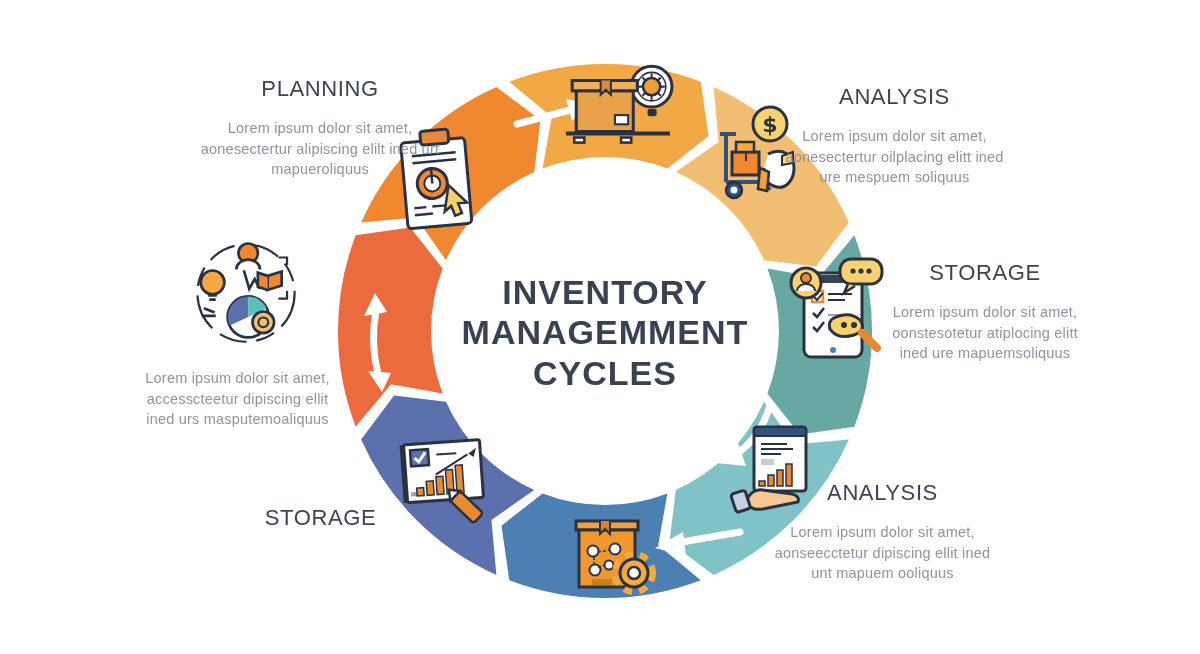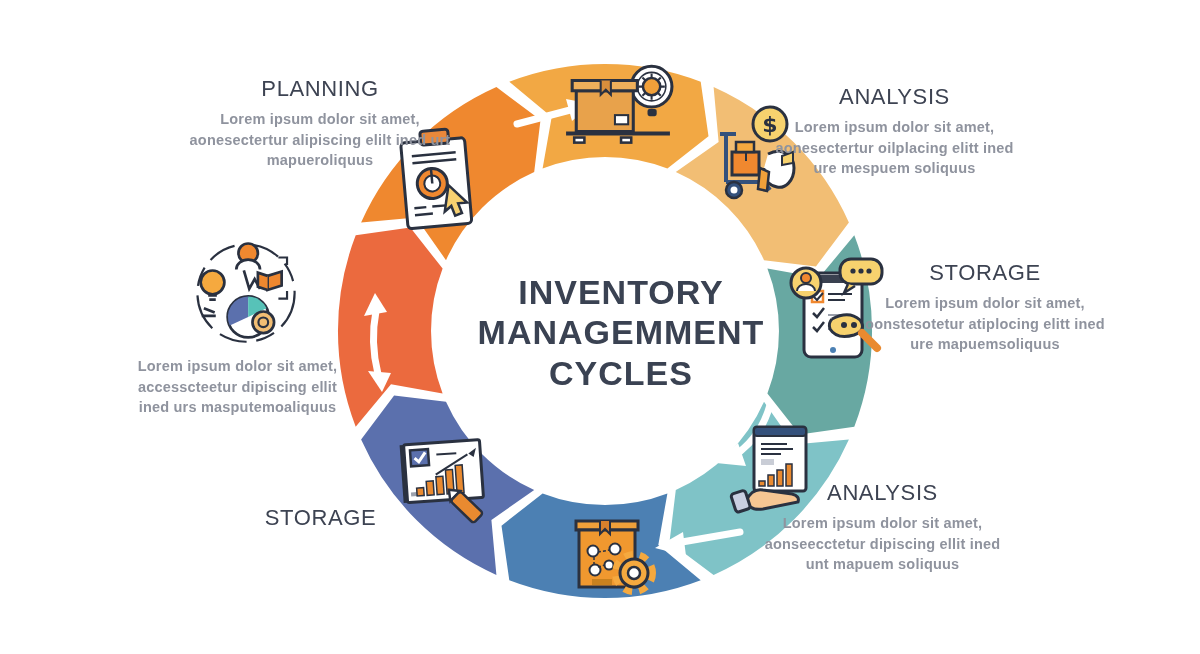--- a/index.html
+++ b/index.html
@@ -14,25 +14,25 @@
     overflow:hidden;font-family:"Liberation Sans",sans-serif;
   }
   #ring-svg{position:absolute;left:0;top:0;width:1200px;height:654px;}
   .icon{position:absolute;}
   .section{position:absolute;text-align:center;}
   .section h3{
     margin:0 0 7px 0;font-size:22px;font-weight:400;letter-spacing:.6px;
     color:var(--heading-color);
   }
   .section p{
-    margin:4px;font-size:14.5px;line-height:1.42;color:var(--body-color);
-    font-weight:700;letter-spacing:.2px;
+    margin:16px;font-size:14.5px;line-height:1.42;color:var(--body-color);
+    font-weight:400;letter-spacing:.2px;
   }
   .center-title{
-    position:absolute;left:446px;top:272px;width:350px;text-align:center;
+    position:absolute;left:430px;top:272px;width:350px;text-align:center;
     color:var(--title-color);font-weight:800;font-size:34px;line-height:1.19;
     letter-spacing:1px;
   }
   .arrow-shaft{stroke:#ffffff;stroke-width:7;fill:none;stroke-linecap:round;}
   .arrow-head{fill:#ffffff;}
 </style>
 </head>
 <body>
 
 <div class="stage">
@@ -207,21 +207,21 @@
     <p>Lorem ipsum dolor sit amet, aonesectertur oilplacing elitt ined ure mespuem soliquus</p>
   </div>
 
   <div class="section" style="left:860px;top:260px;width:250px">
     <h3>STORAGE</h3>
     <p>Lorem ipsum dolor sit amet, oonstesotetur atiplocing elitt ined ure mapuemsoliquus</p>
   </div>
 
   <div class="section" style="left:750px;top:480px;width:265px">
     <h3>ANALYSIS</h3>
-    <p>Lorem ipsum dolor sit amet, aonseecctetur dipiscing ellit ined unt mapuem soliquus</p>
+    <p>Lorem ipsum dolor sit amet, aonseecctetur dipiscing ellit ined unt mapuem ooliquus</p>
   </div>
 
   <div class="section" style="left:188px;top:505px;width:265px">
     <h3>STORAGE</h3>
   </div>
 
   <div class="section" style="left:120px;top:352px;width:235px">
     <p>Lorem ipsum dolor sit amet, accesscteetur dipiscing ellit ined urs masputemoaliquus</p>
   </div>
 

